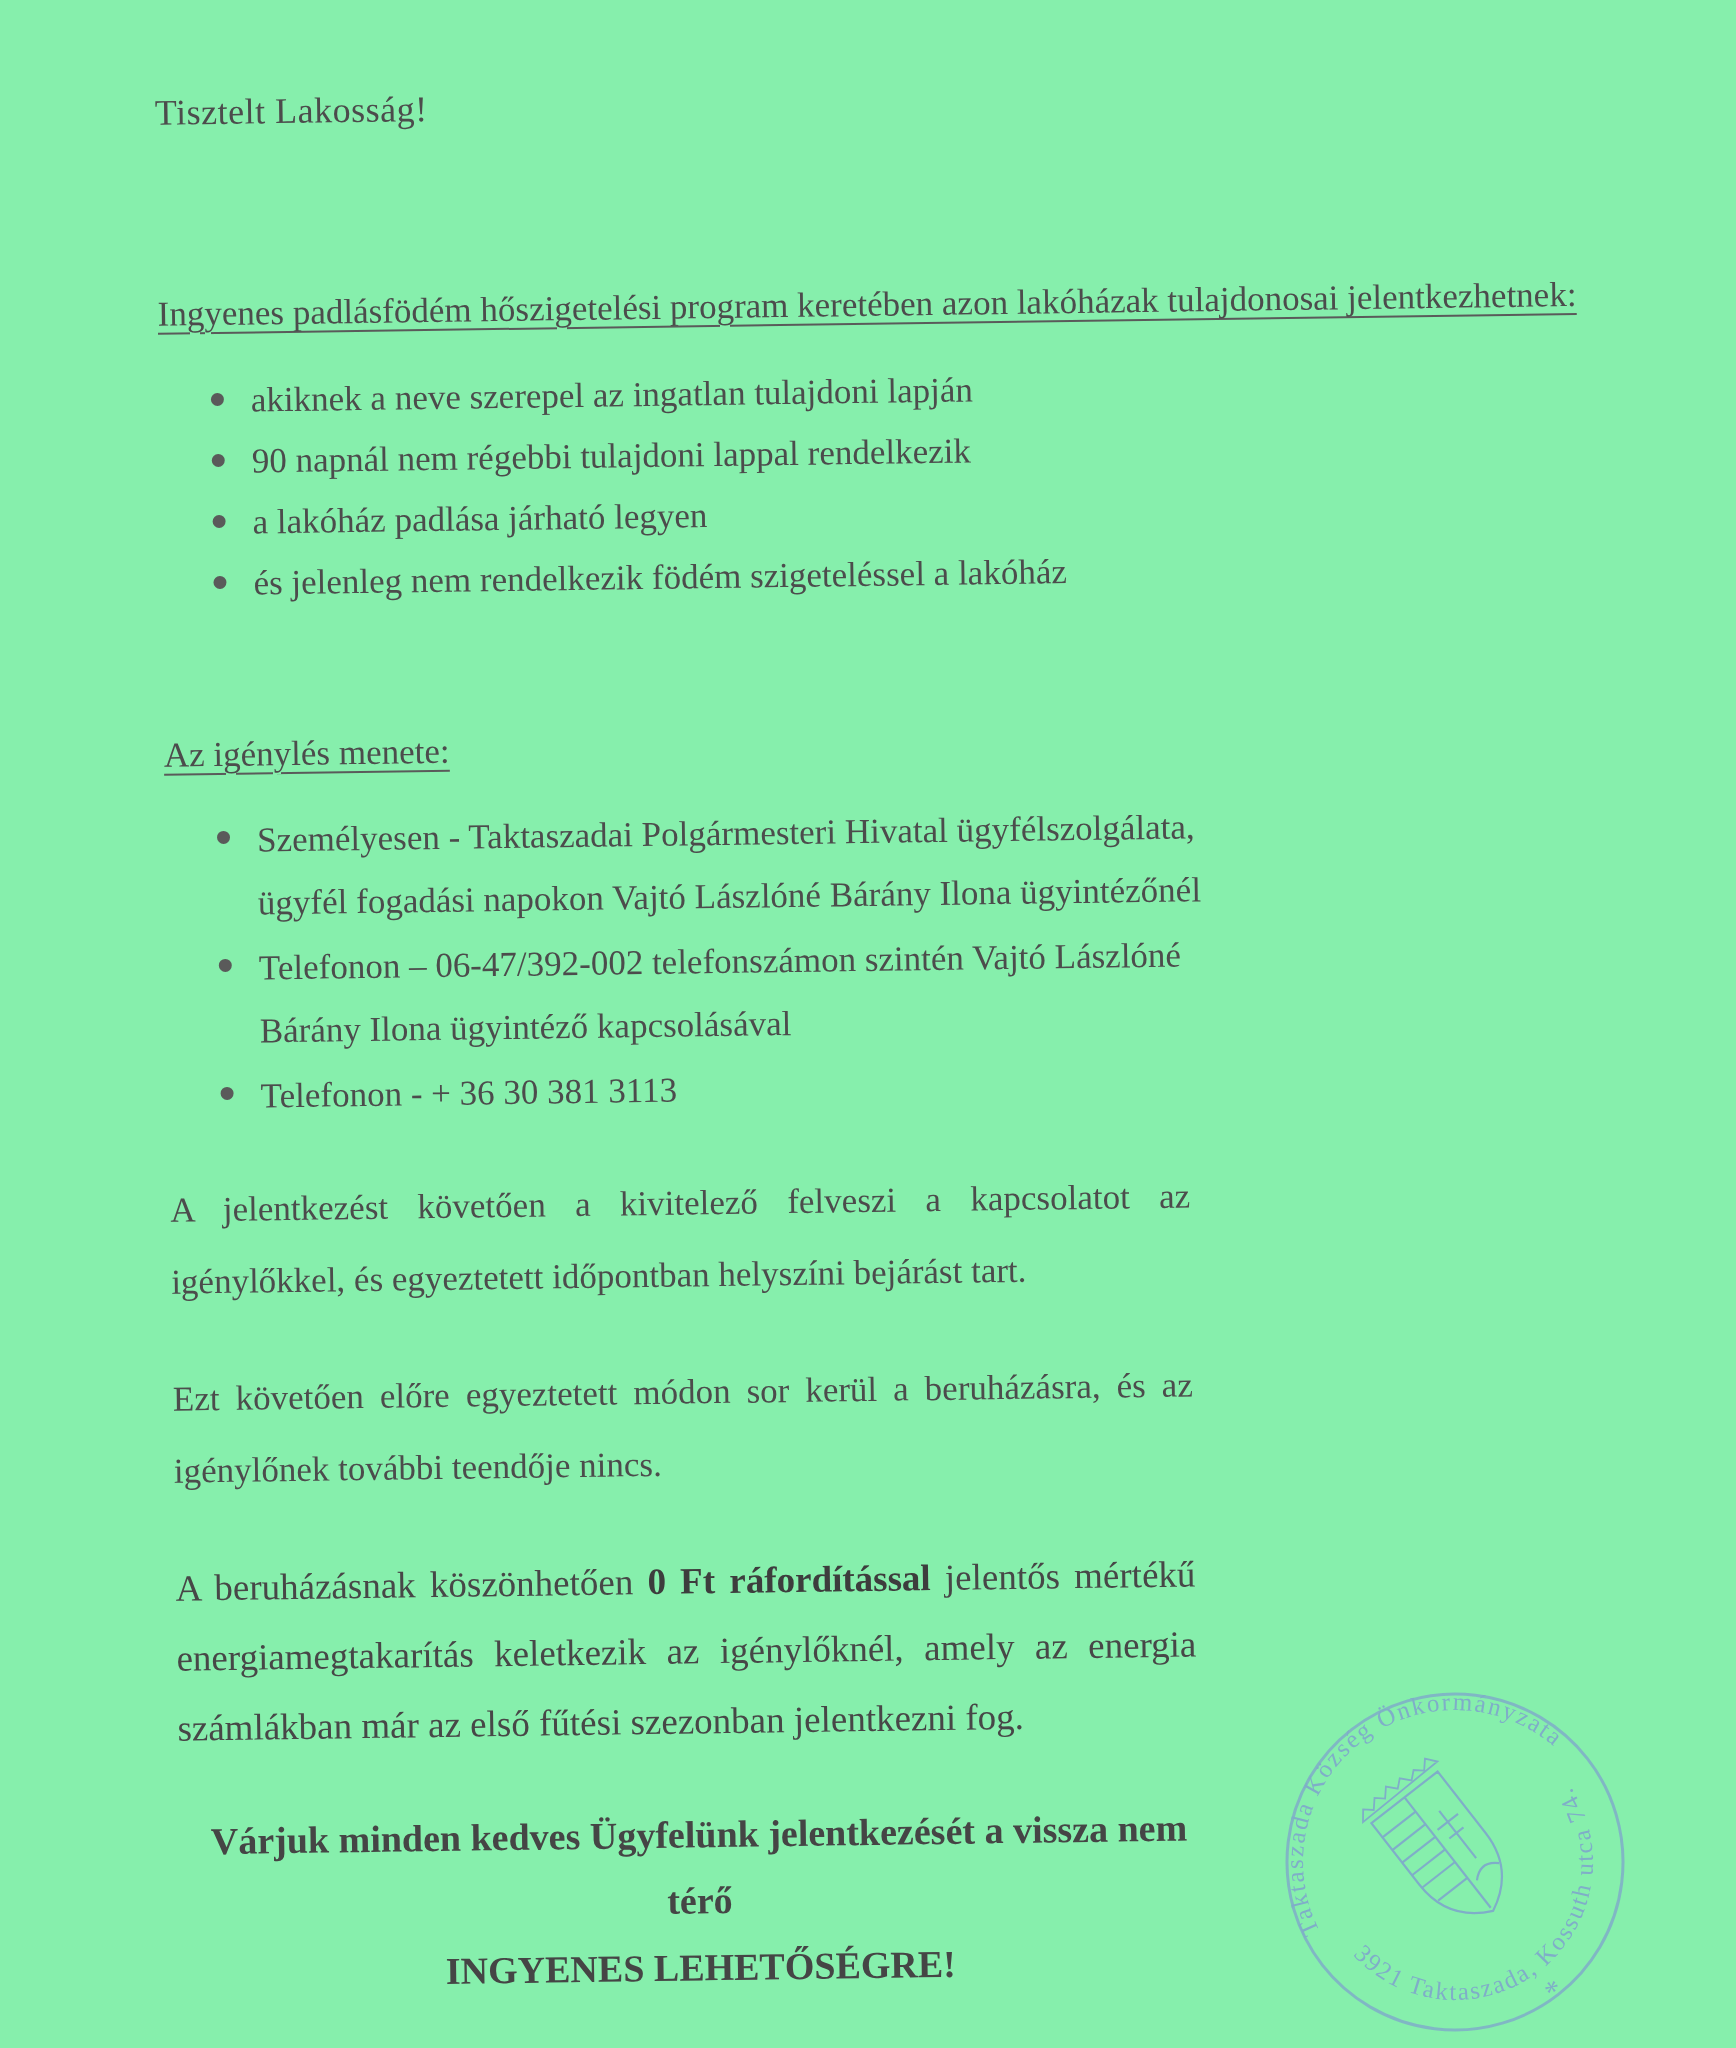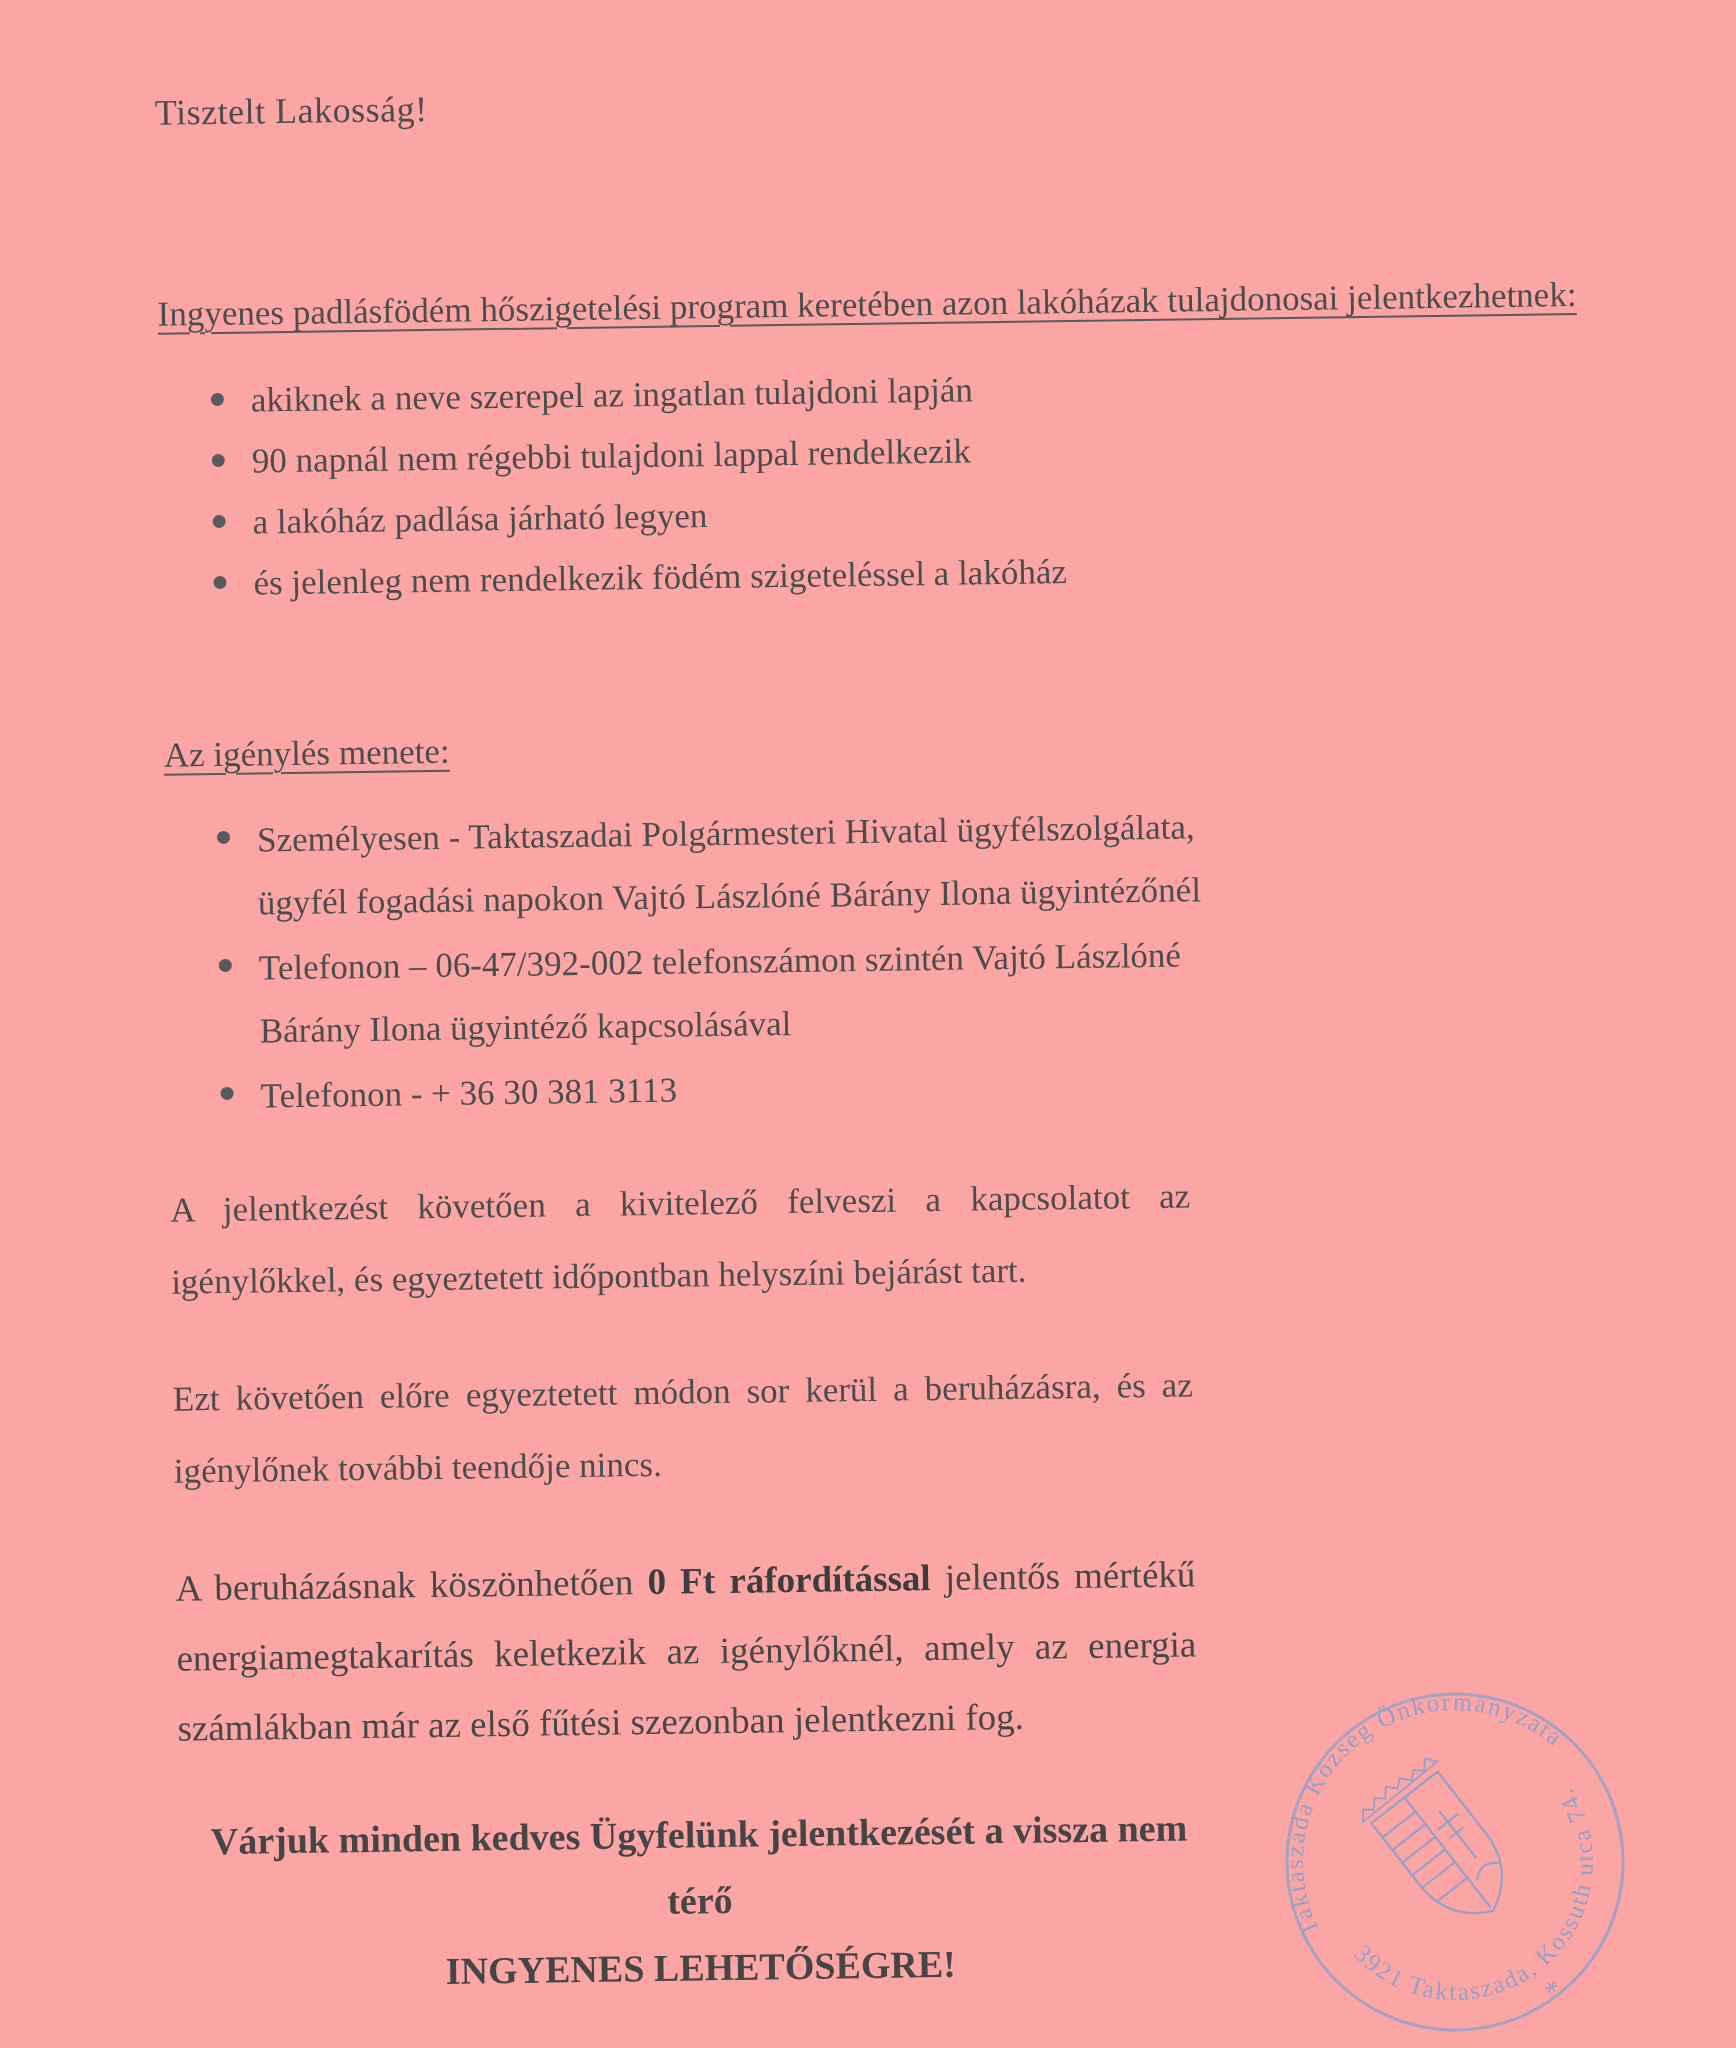--- a/index.html
+++ b/index.html
@@ -1,19 +1,19 @@
 <!DOCTYPE html>
 <html lang="hu"><head>
 <meta charset="utf-8">
 <style>
   html,body{margin:0;padding:0;background:#ffffff;}
   .page{
     position:relative;
     width:1736px;height:2048px;
-    background:#fca5a5;
+    background:#86efac;
     overflow:hidden;
     font-family:"Liberation Serif","DejaVu Serif",serif;
     color:#4c4c4c;
   }
   .sheet{
     position:absolute;top:0;left:0;right:0;
     padding:92px 150px 0 155px;
     transform:rotate(-0.8deg);
     transform-origin:140px 120px;
   }

